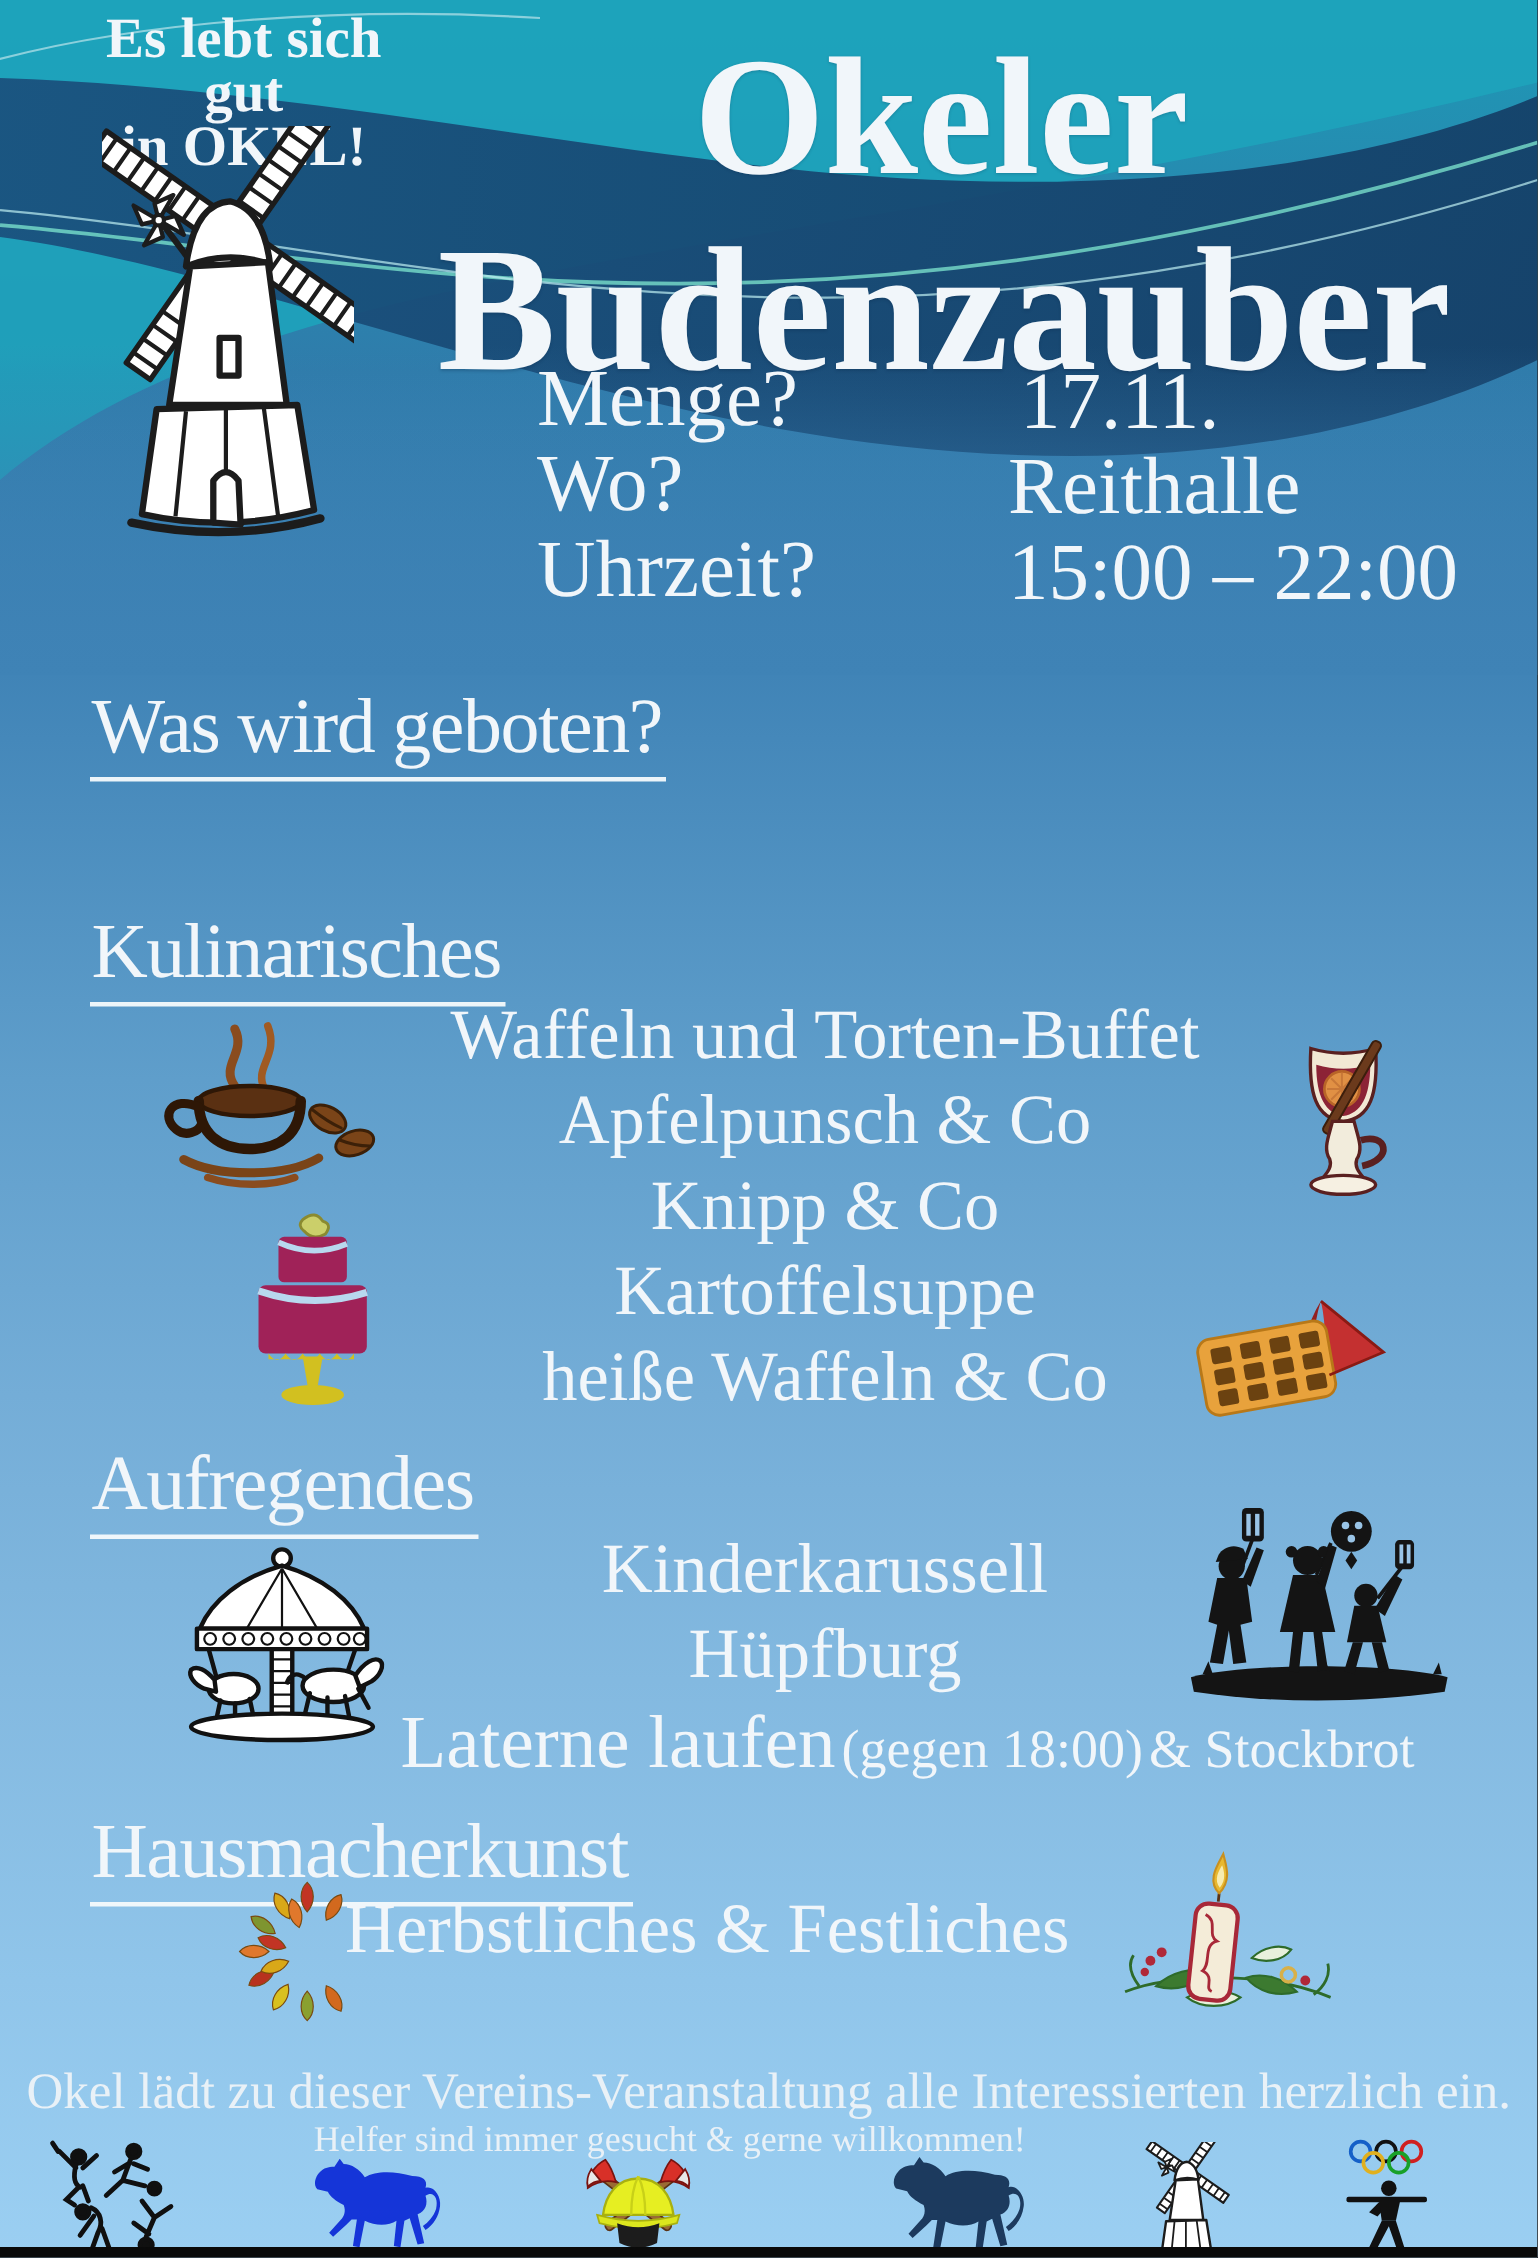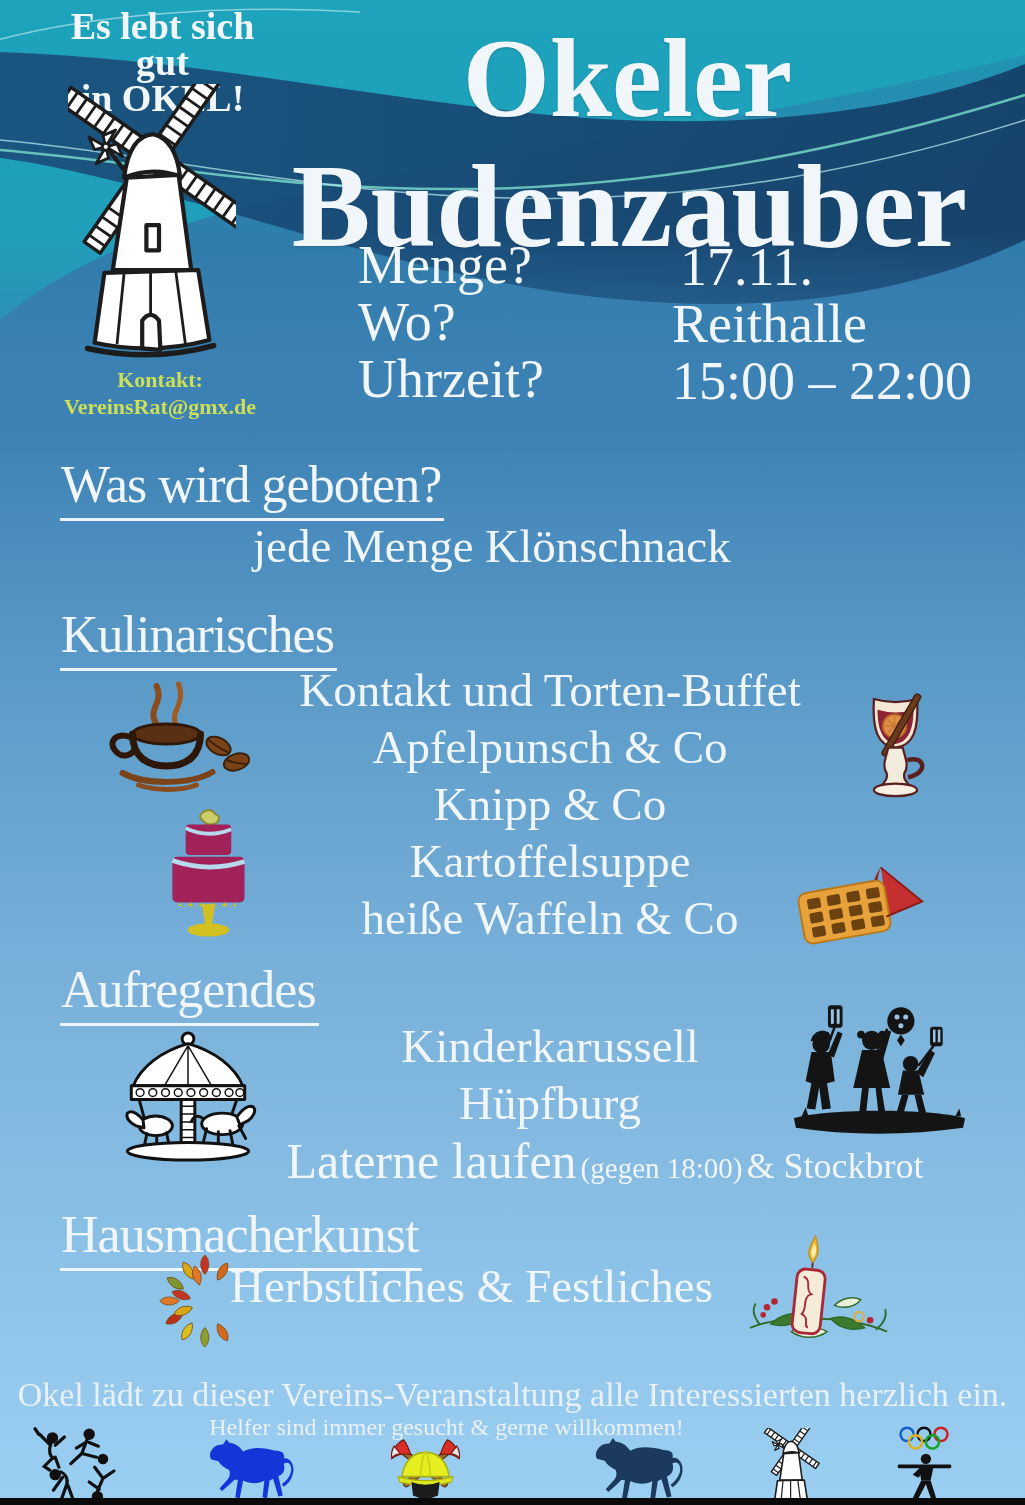--- a/index.html
+++ b/index.html
@@ -83,45 +83,40 @@
       <path d="M40,64 Q44,34 61,33 Q77,37 80,63 Q60,56 40,64 Z"></path>
       <path d="M42,64 L79,62 L88,130 L32,130 Z"></path>
       <rect x="56" y="98" width="9" height="18"></rect>
       <path d="M26,132 L93,130 L101,180 Q60,191 19,182 Z"></path>
       <path d="M40,133 L35,183 M59,132 L59,187 M77,131 L84,184" fill="none" stroke-width="2"></path>
       <path d="M53,186 L53,166 Q59,158 65,166 L66,187 Z"></path>
       <path d="M14,186 Q60,196 104,184" fill="none" stroke-width="4" stroke-linecap="round"></path>
     </g>
   </svg>
 
-  <div class="abs ctr" style="left:35px;top:366px;width:250px;font-size:22px;line-height:27px;font-weight:600;color:#cddf55">
-    <div>Kontakt:</div>
-    <div>VereinsRat@gmx.de</div>
-  </div>
 
   <div class="abs ctr title" style="left:265px;top:22px;width:725px;font-size:112px">Okeler</div>
   <div class="abs ctr title" style="left:267px;top:148px;width:725px;font-size:118px">Budenzauber</div>
 
   <div class="abs qa" style="left:358px;top:238px">Menge?</div>
   <div class="abs qa" style="left:680px;top:240px">17.11.</div>
   <div class="abs qa" style="left:358px;top:295px">Wo?</div>
   <div class="abs qa" style="left:672px;top:297px">Reithalle</div>
   <div class="abs qa" style="left:358px;top:352px">Uhrzeit?</div>
   <div class="abs qa" style="left:672px;top:354px">15:00 – 22:00</div>
 
   <div class="abs hd" style="left:60px;top:455px">
     <span>Was wird geboten?</span>
   </div>
-  <div class="abs item" style="left:253px;top:518px">jede Menge Klönschnack</div>
 
   <div class="abs hd" style="left:60px;top:605px">
     <span>Kulinarisches</span>
   </div>
   <div class="abs ctr" style="left:245px;top:662px;width:610px">
-    <div class="item">Kontakt und Torten-Buffet</div>
+    <div class="item">Waffeln und Torten-Buffet</div>
     <div class="item">Apfelpunsch &amp; Co</div>
     <div class="item">Knipp &amp; Co</div>
     <div class="item">Kartoffelsuppe</div>
     <div class="item">heiße Waffeln &amp; Co</div>
   </div>
 
   <svg class="abs" style="left:92px;top:672px" width="175" height="130" viewBox="0 0 170 130">
     <g fill="none" stroke-linecap="round">
       <path d="M62,52 C52,38 70,30 62,14" stroke="#8a4c1e" stroke-width="6"></path>
       <path d="M82,54 C74,40 92,32 84,12" stroke="#a05a22" stroke-width="5"></path>
@@ -187,21 +182,21 @@
 
   <div class="abs hd" style="left:60px;top:960px">
     <span>Aufregendes</span>
   </div>
   <div class="abs ctr" style="left:290px;top:1018px;width:520px">
     <div class="item">Kinderkarussell</div>
     <div class="item">Hüpfburg</div>
   </div>
   <div class="abs ctr" style="left:185px;top:1132px;width:840px">
     <span style="font-size:50px">Laterne laufen</span>
-    <span style="font-size:29px">(gegen 18:00)</span>
+    <span style="font-size:36px">(gegen 18:00)</span>
     <span style="font-size:36px">&amp; Stockbrot</span>
   </div>
 
   <svg class="abs" style="left:108px;top:1030px" width="160" height="132" viewBox="0 0 160 135">
     <g stroke="#111" fill="#fff" stroke-width="3" stroke-linejoin="round">
       <circle cx="80" cy="9" r="6"></circle>
       <path d="M80,14 C52,22 32,38 24,57 L136,57 C128,38 108,22 80,14 Z"></path>
       <path d="M80,16 L56,57 M80,16 L80,57 M80,16 L104,57" stroke-width="1.5" fill="none"></path>
       <rect x="22" y="57" width="116" height="14"></rect>
       <g stroke-width="1.5">

